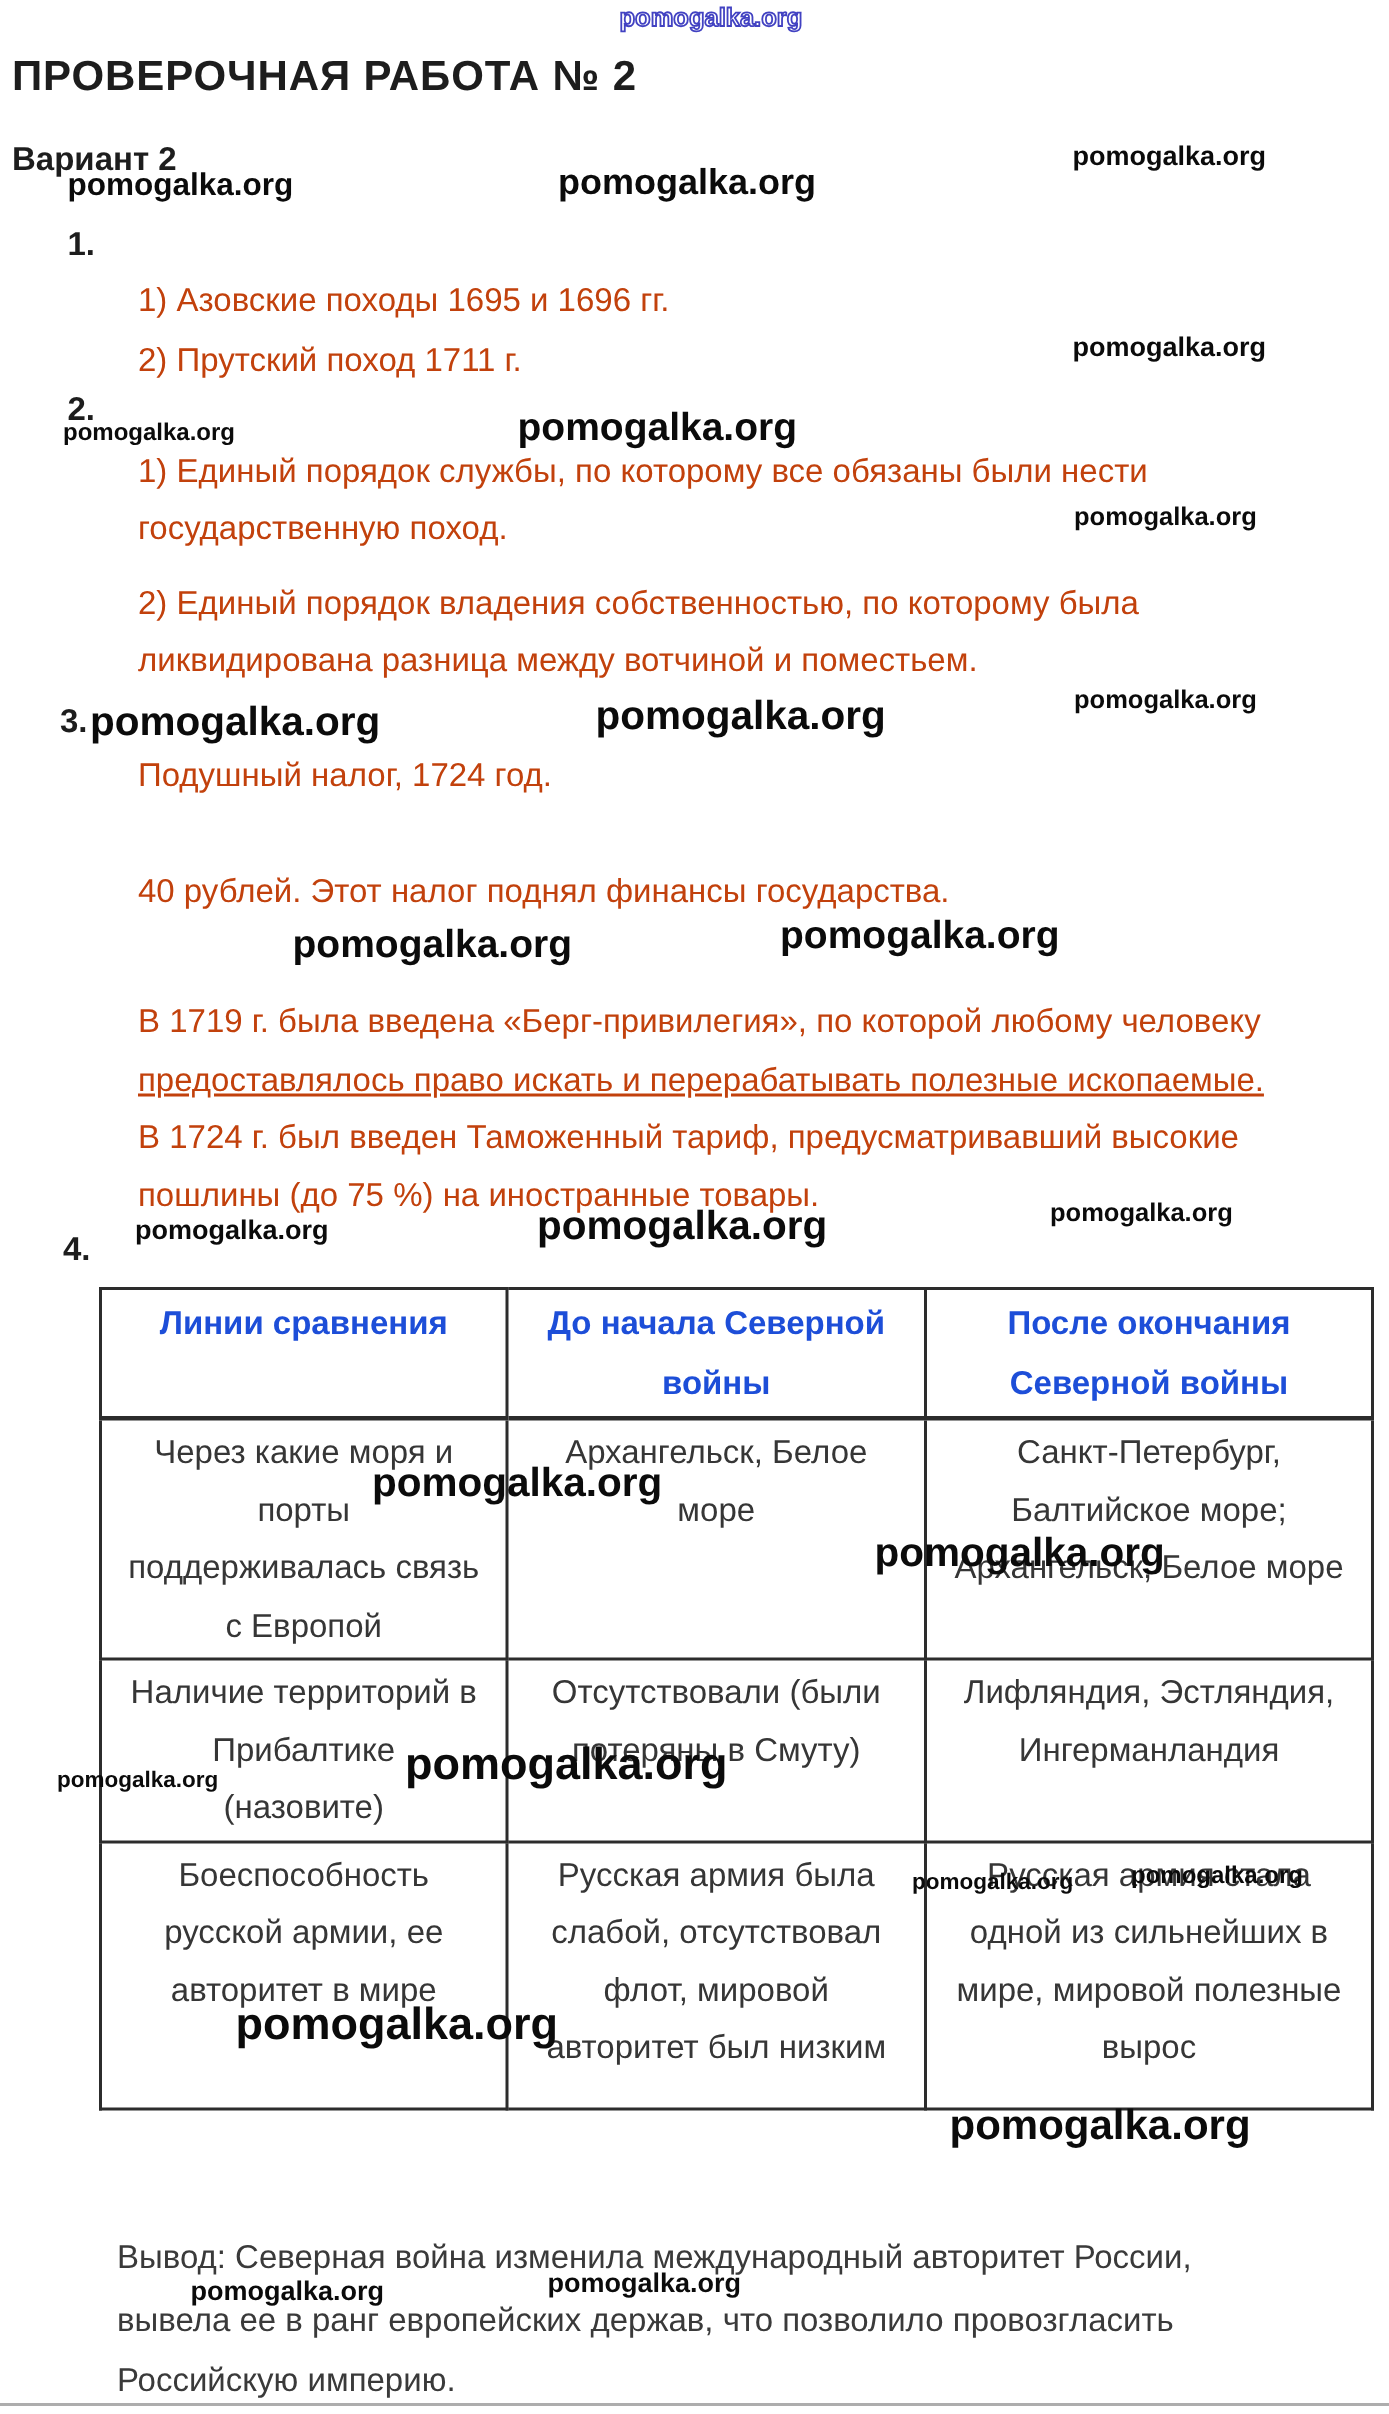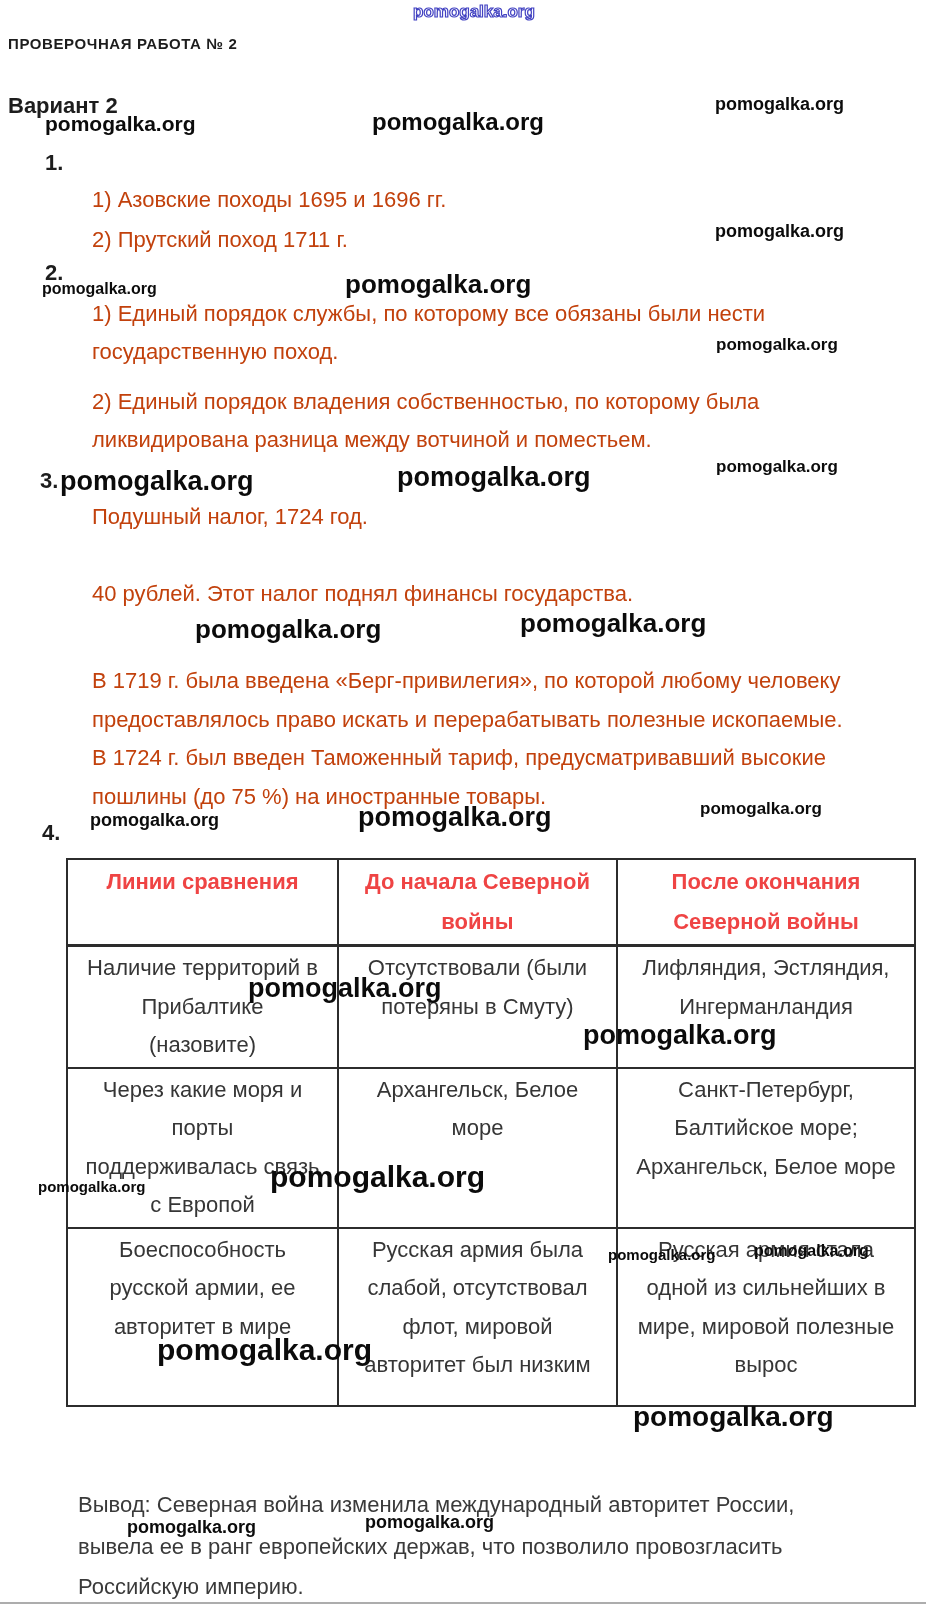--- a/index.html
+++ b/index.html
@@ -1,33 +1,33 @@
 <!DOCTYPE html>
 <html><head>
 <meta charset="utf-8">
 <style>
   html,body{margin:0;padding:0;}
   body{
     width:926px;height:1609px;position:relative;background:#ffffff;
     font-family:"Liberation Sans","DejaVu Sans",sans-serif;overflow:hidden;
   }
   .abs{position:absolute;}
-  .page-title{font-size:15px;font-weight:700;color:#1d1d1d;letter-spacing:0.6px;white-space:nowrap;}
+  .page-title{font-size:28px;font-weight:700;color:#1d1d1d;letter-spacing:0.6px;white-space:nowrap;}
   .variant{font-size:22px;font-weight:700;color:#1d1d1d;white-space:nowrap;}
   .secnum{position:absolute;font-size:22px;font-weight:700;color:#1d1d1d;line-height:1;}
   .bodyline{position:absolute;left:92px;font-size:22px;color:#c2410c;white-space:nowrap;line-height:1.1;}
   .wm{position:absolute;color:#0b0b0b;white-space:nowrap;line-height:1;z-index:6;}
   .wm.outline{color:transparent;-webkit-text-stroke:1.2px #4242c2;}
   table.cmp{position:absolute;border-collapse:collapse;table-layout:fixed;z-index:2;}
   table.cmp td{
     border:2px solid #2c2c2c;vertical-align:top;text-align:center;
     font-size:22px;color:#363636;padding:2px 3px;overflow:hidden;
   }
   table.cmp td div{line-height:38.5px;white-space:nowrap;}
-  table.cmp tr.hdr td{font-weight:700;color:#ef4444;border-bottom-width:3px;}
+  table.cmp tr.hdr td{font-weight:700;color:#1d4ed8;border-bottom-width:3px;}
   table.cmp tr.hdr td div{line-height:40px;}
   .concl{position:absolute;left:78px;font-size:22px;color:#3a3a3a;white-space:nowrap;line-height:1.1;}
   .concl .lead{text-underline-offset:4px;}
   .bottom-edge{position:absolute;left:0;top:1602px;width:926px;height:2px;background:#adadad;}
 </style>
 </head>
 <body>
 
 <div class="abs page-title" style="left:8px;top:35px">ПРОВЕРОЧНАЯ РАБОТА № 2</div>
 
@@ -39,21 +39,21 @@
     <div class="bodyline" style="top: 228px;">2) Прутский поход 1711 г.</div>
     <div class="secnum" style="left: 45px; top: 262px;">2.</div>
     <div class="bodyline" style="top: 302px;">1) Единый порядок службы, по которому все обязаны были нести</div>
     <div class="bodyline" style="top: 340px;">государственную поход.</div>
     <div class="bodyline" style="top: 390px;">2) Единый порядок владения собственностью, по которому была</div>
     <div class="bodyline" style="top: 428px;">ликвидирована разница между вотчиной и поместьем.</div>
     <div class="secnum" style="left: 40px; top: 470px;">3.</div>
     <div class="bodyline" style="top: 505px;">Подушный налог, 1724 год.</div>
     <div class="bodyline" style="top: 582px;">40 рублей. Этот налог поднял финансы государства.</div>
     <div class="bodyline" style="top: 669px;">В 1719 г. была введена «Берг-привилегия», по которой любому человеку</div>
-    <div class="bodyline" style="top: 708px;">предоставлялось право искать и перерабатывать полезные ископаемые.</div>
+    <div class="bodyline" style="top: 708px; text-decoration: underline;">предоставлялось право искать и перерабатывать полезные ископаемые.</div>
     <div class="bodyline" style="top: 746px;">В 1724 г. был введен Таможенный тариф, предусматривавший высокие</div>
     <div class="bodyline" style="top: 785px;">пошлины (до 75 %) на иностранные товары.</div>
     <div class="secnum" style="left: 42px; top: 822px;">4.</div>
   </div>
 
 <table class="cmp" id="cmp-table" style="left: 66px; top: 858px; width: 848px;">
   <colgroup id="cmp-cols">
       <col style="width: 271px;">
       <col style="width: 279px;">
       <col style="width: 298px;">
@@ -65,50 +65,50 @@
         </td>
         <td>
           <div>До начала Северной</div>
           <div>войны</div>
         </td>
         <td>
           <div>После окончания</div>
           <div>Северной войны</div>
         </td>
       </tr>
-      <tr style="height: 118px;">
-        <td>
-          <div>Наличие территорий в</div>
-          <div>Прибалтике</div>
-          <div>(назовите)</div>
-        </td>
-        <td>
-          <div>Отсутствовали (были</div>
-          <div>потеряны в Смуту)</div>
-        </td>
-        <td>
-          <div>Лифляндия, Эстляндия,</div>
-          <div>Ингерманландия</div>
-        </td>
-      </tr>
       <tr style="height: 157px;">
         <td>
           <div>Через какие моря и</div>
           <div>порты</div>
           <div>поддерживалась связь</div>
           <div>с Европой</div>
         </td>
         <td>
           <div>Архангельск, Белое</div>
           <div>море</div>
         </td>
         <td>
           <div>Санкт-Петербург,</div>
           <div>Балтийское море;</div>
           <div>Архангельск, Белое море</div>
+        </td>
+      </tr>
+      <tr style="height: 118px;">
+        <td>
+          <div>Наличие территорий в</div>
+          <div>Прибалтике</div>
+          <div>(назовите)</div>
+        </td>
+        <td>
+          <div>Отсутствовали (были</div>
+          <div>потеряны в Смуту)</div>
+        </td>
+        <td>
+          <div>Лифляндия, Эстляндия,</div>
+          <div>Ингерманландия</div>
         </td>
       </tr>
       <tr style="height: 178px;">
         <td>
           <div>Боеспособность</div>
           <div>русской армии, ее</div>
           <div>авторитет в мире</div>
         </td>
         <td>
           <div>Русская армия была</div>

